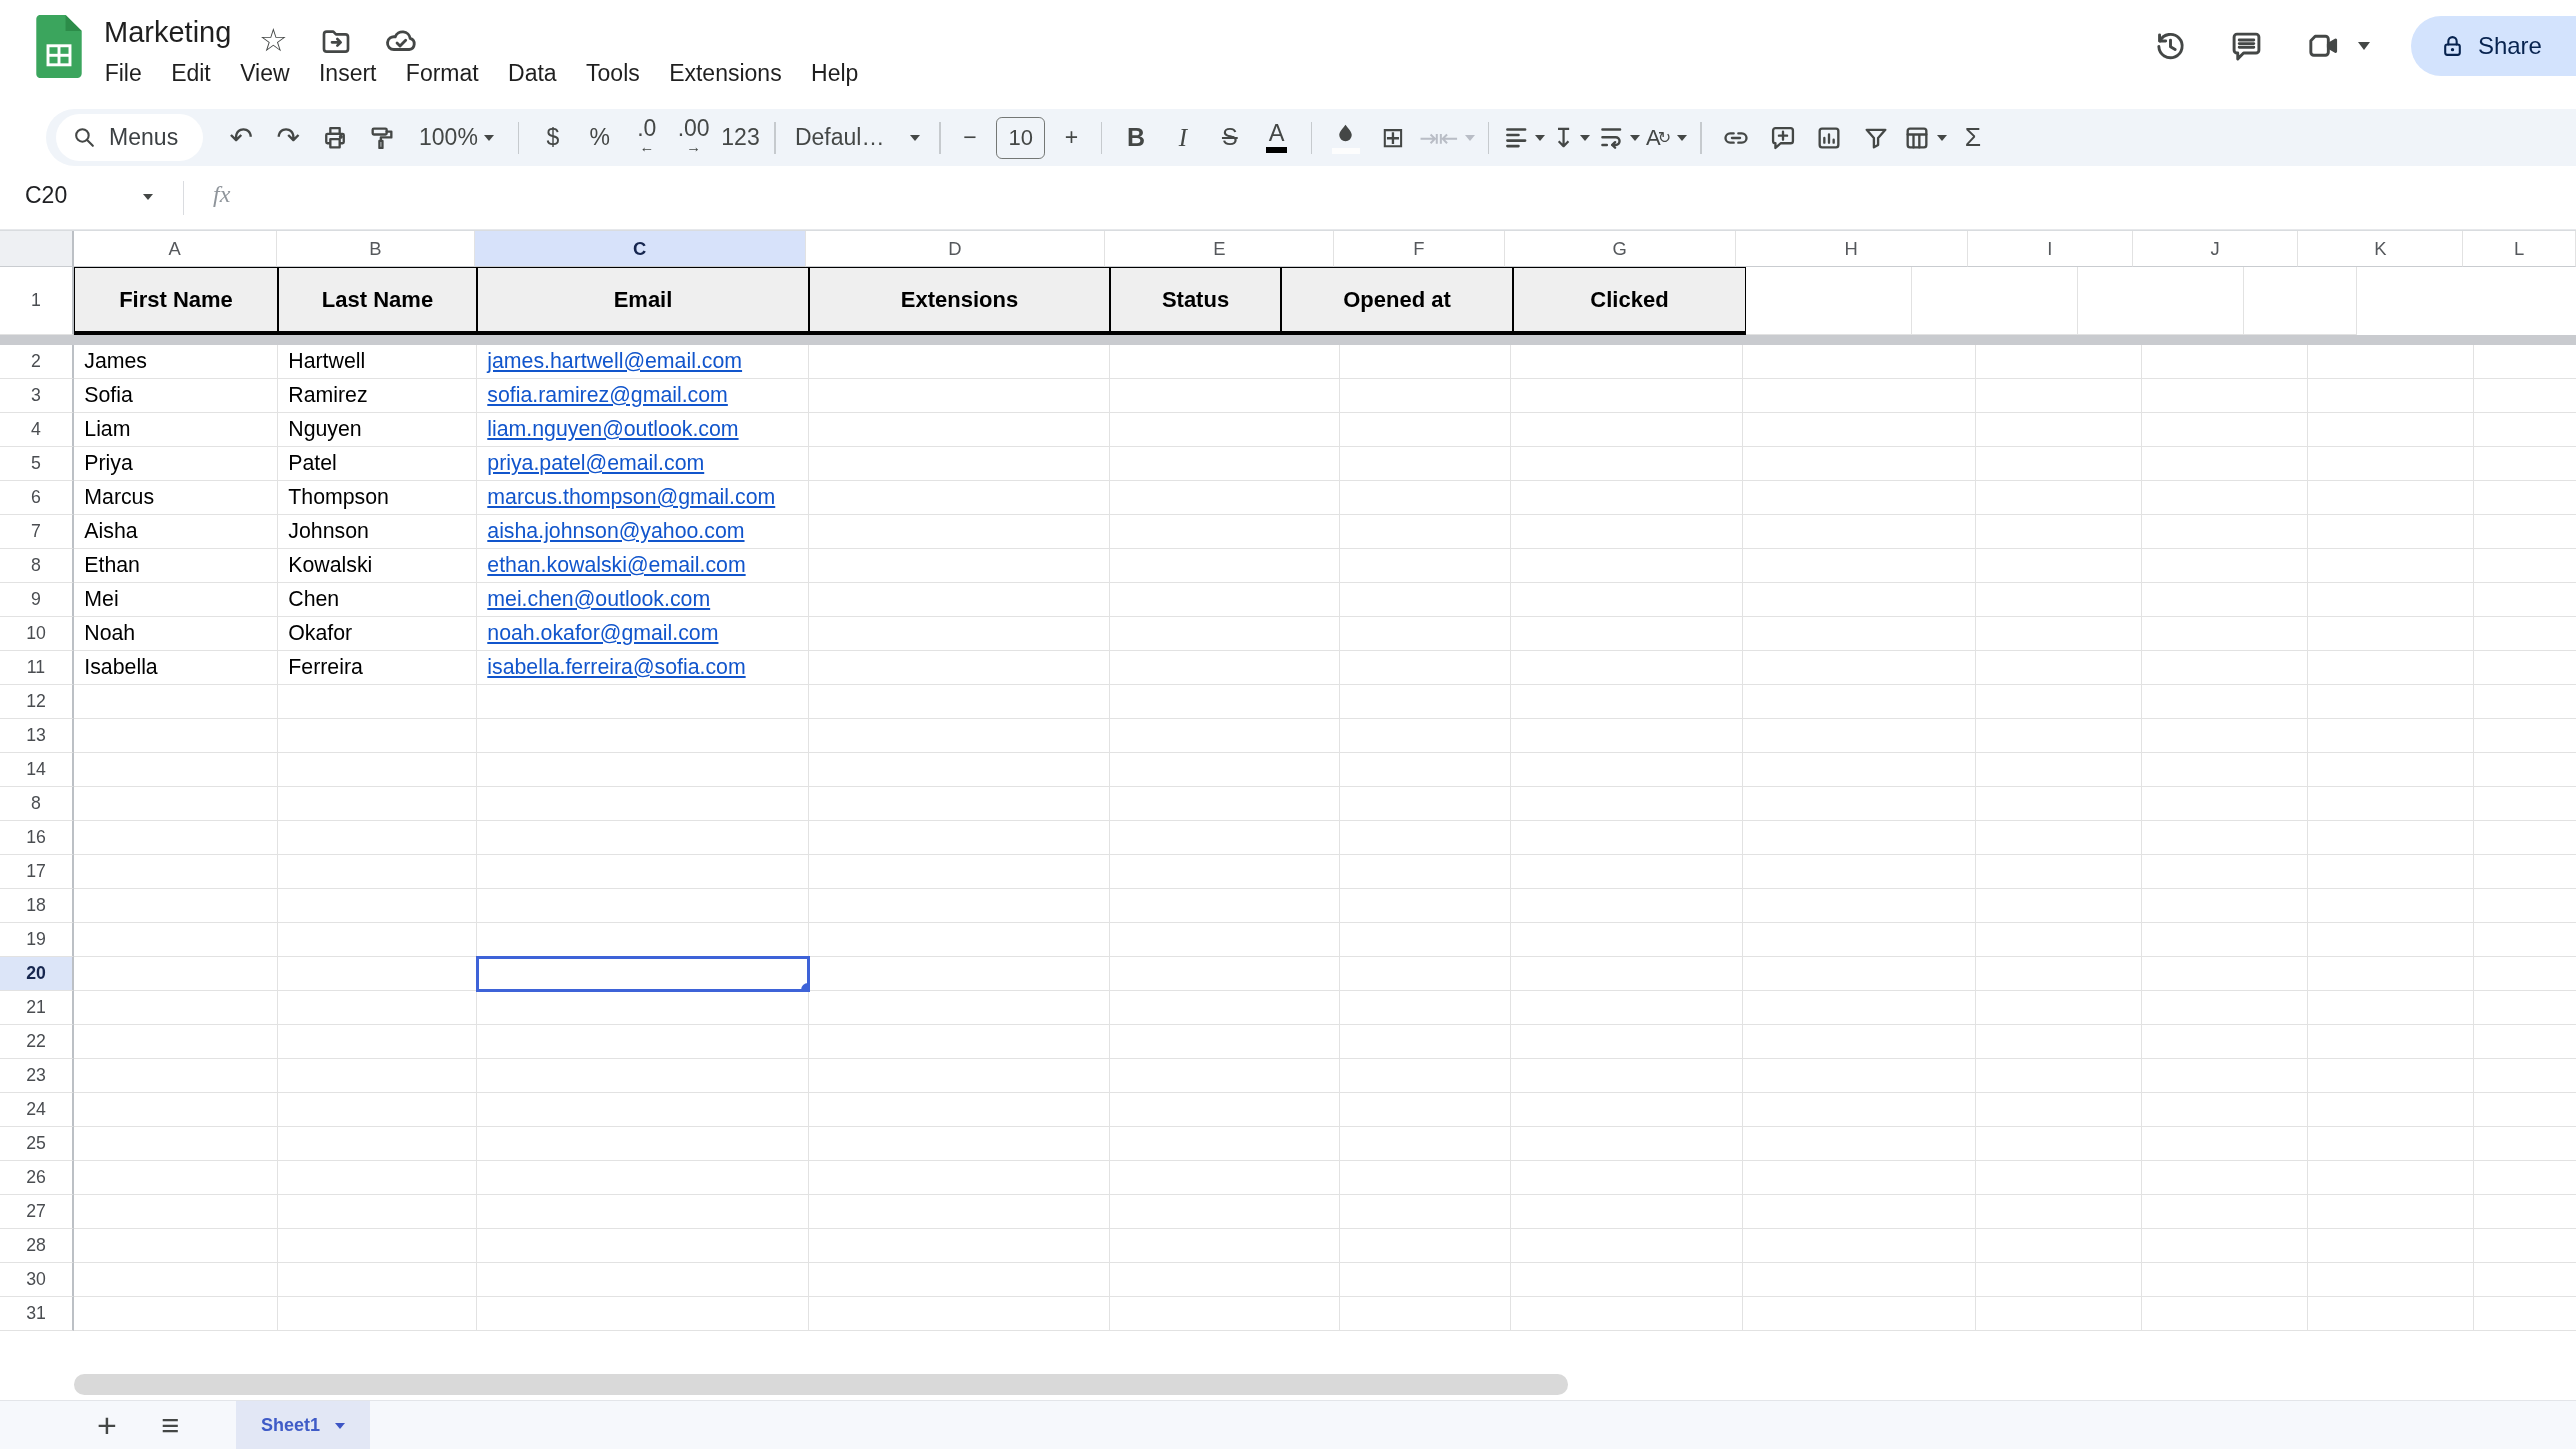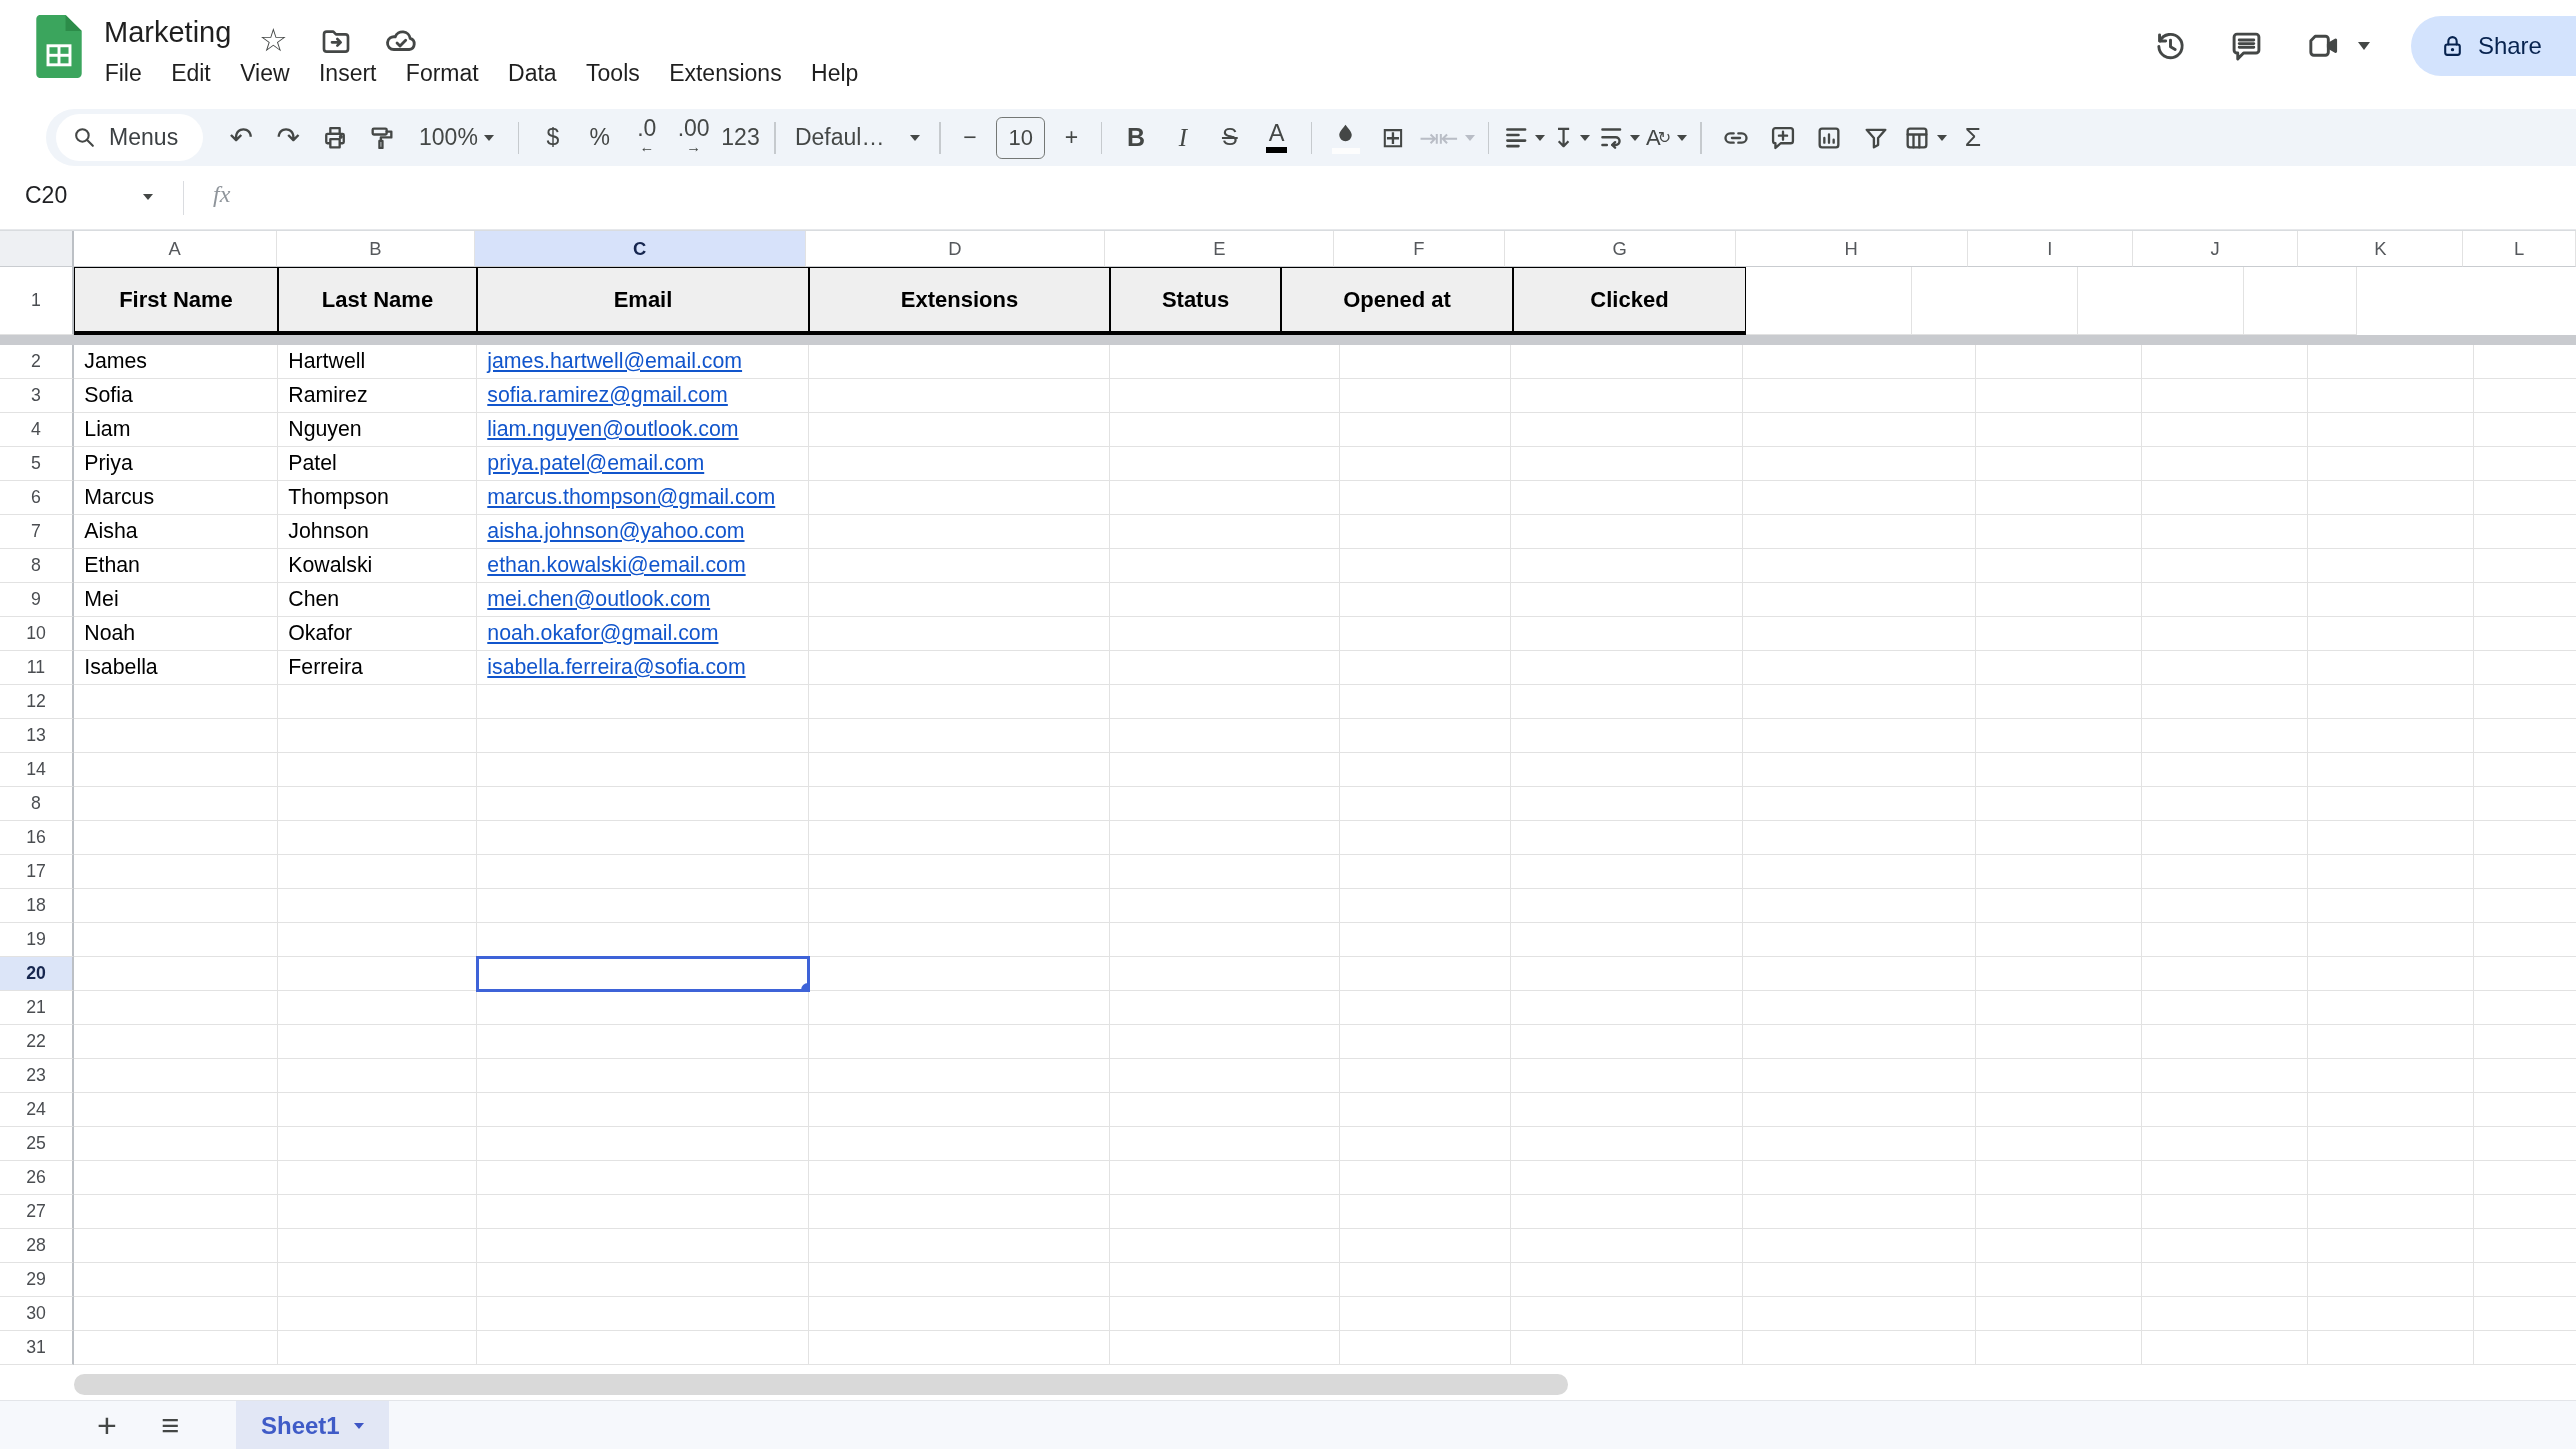--- a/index.html
+++ b/index.html
@@ -68,21 +68,21 @@
   .email{color:#1155cc;text-decoration:underline;}
   .sel-cell{outline:3.7px solid #3e63d8;outline-offset:-2.2px;position:relative;z-index:2;}
   .sel-cell::after{content:"";position:absolute;right:-7.4px;bottom:-7.4px;width:14px;height:14px;border-radius:50%;background:#3e63d8;}
   
   .hscroll-strip{position:absolute;left:0;top:1370px;width:2576px;height:29px;background:#fff;}
   .hscroll-bar{position:absolute;left:74px;top:4.4px;width:1494px;height:20.6px;border-radius:10.3px;background:#d9d9d9;}
   .tabbar{position:absolute;left:0;top:1400px;width:2576px;height:49px;background:#f6f8fc;border-top:0.7px solid #e3e5e9;display:flex;align-items:center;}
   .tab-add{font-size:34px;color:#444746;margin-left:85px;width:44px;text-align:center;}
   .tab-menu{font-size:31px;color:#444746;margin-left:19px;width:44px;text-align:center;}
   .sheet-tab{margin-left:44px;height:49px;background:#e2e7f5;display:flex;align-items:center;gap:14.7px;padding:0 25px;}
-  .sheet-tab .lbl{font-size:24px;font-weight:bold;color:#3f5bc7;}
+  .sheet-tab .lbl{font-size:18px;font-weight:bold;color:#3f5bc7;}
   .sheet-tab .caret{border-top-color:#3e56c5;margin-left:0;}
   svg.ic{stroke:#444746;fill:none;stroke-width:2;stroke-linecap:round;stroke-linejoin:round;}
 </style>
 </head>
 <body>
 
 <div class="titlebar">
   <svg class="logo" viewBox="0 0 62 86">
     <path d="M4 0 H40 L62 22 V80 a6 6 0 0 1 -6 6 H4 a6 6 0 0 1 -4 -6 V6 a6 6 0 0 1 4 -6 Z" fill="#3ba55d"></path>
     <path d="M40 0 L62 22 H40 Z" fill="#2c8c49"></path>
@@ -756,35 +756,20 @@
       <div class="cell" style="width: 230px;"></div>
       <div class="cell" style="width: 171px;"></div>
       <div class="cell" style="width: 232px;"></div>
       <div class="cell" style="width: 233px;"></div>
       <div class="cell" style="width: 166px;"></div>
       <div class="cell" style="width: 166px;"></div>
       <div class="cell" style="width: 166px;"></div>
       <div class="cell" style="width: 113px;"></div>
     </div>
     <div class="row body">
-      <div class="rowhead">29</div>
-      <div class="cell" style="width: 204px;"></div>
-      <div class="cell" style="width: 199px;"></div>
-      <div class="cell" style="width: 332px;"></div>
-      <div class="cell" style="width: 301px;"></div>
-      <div class="cell" style="width: 230px;"></div>
-      <div class="cell" style="width: 171px;"></div>
-      <div class="cell" style="width: 232px;"></div>
-      <div class="cell" style="width: 233px;"></div>
-      <div class="cell" style="width: 166px;"></div>
-      <div class="cell" style="width: 166px;"></div>
-      <div class="cell" style="width: 166px;"></div>
-      <div class="cell" style="width: 113px;"></div>
-    </div>
-    <div class="row body">
       <div class="rowhead">30</div>
       <div class="cell" style="width: 204px;"></div>
       <div class="cell" style="width: 199px;"></div>
       <div class="cell" style="width: 332px;"></div>
       <div class="cell" style="width: 301px;"></div>
       <div class="cell" style="width: 230px;"></div>
       <div class="cell" style="width: 171px;"></div>
       <div class="cell" style="width: 232px;"></div>
       <div class="cell" style="width: 233px;"></div>
       <div class="cell" style="width: 166px;"></div>

